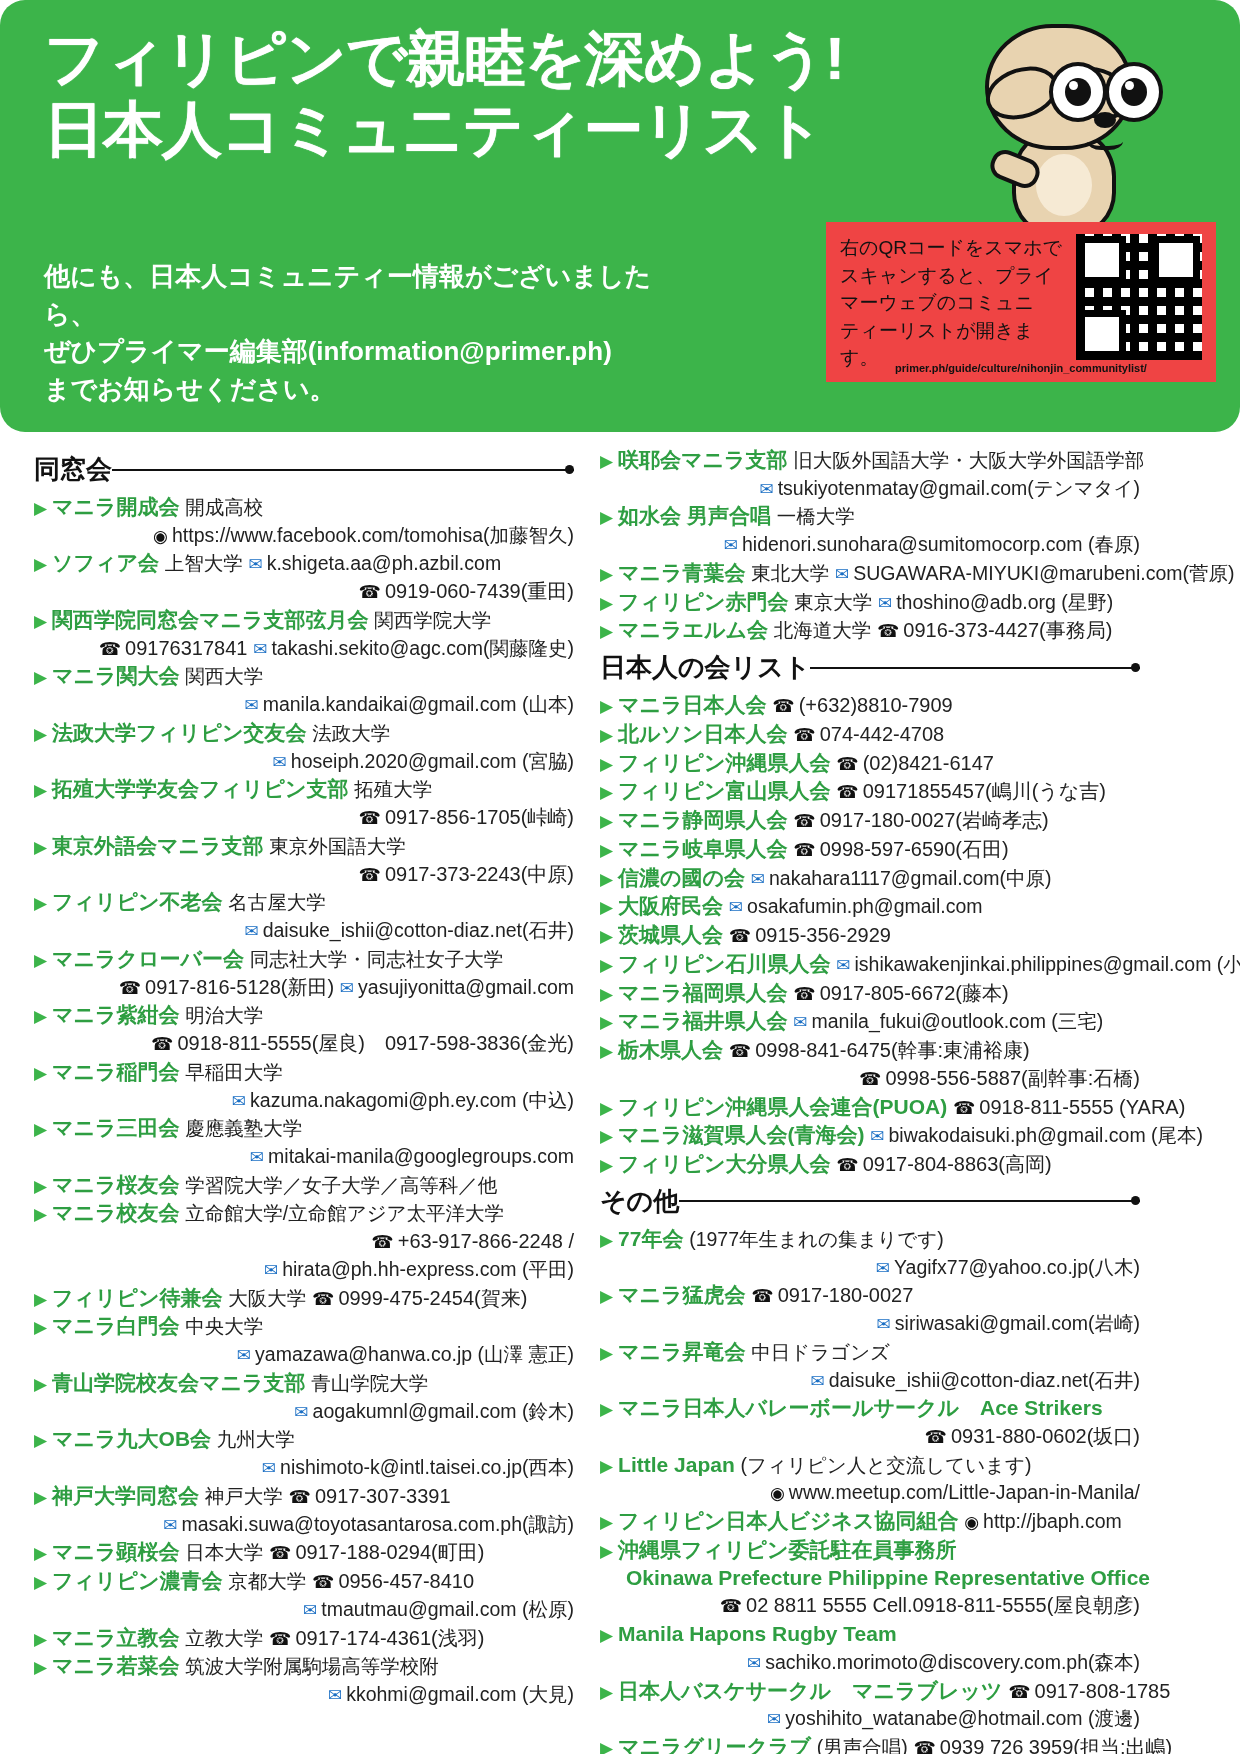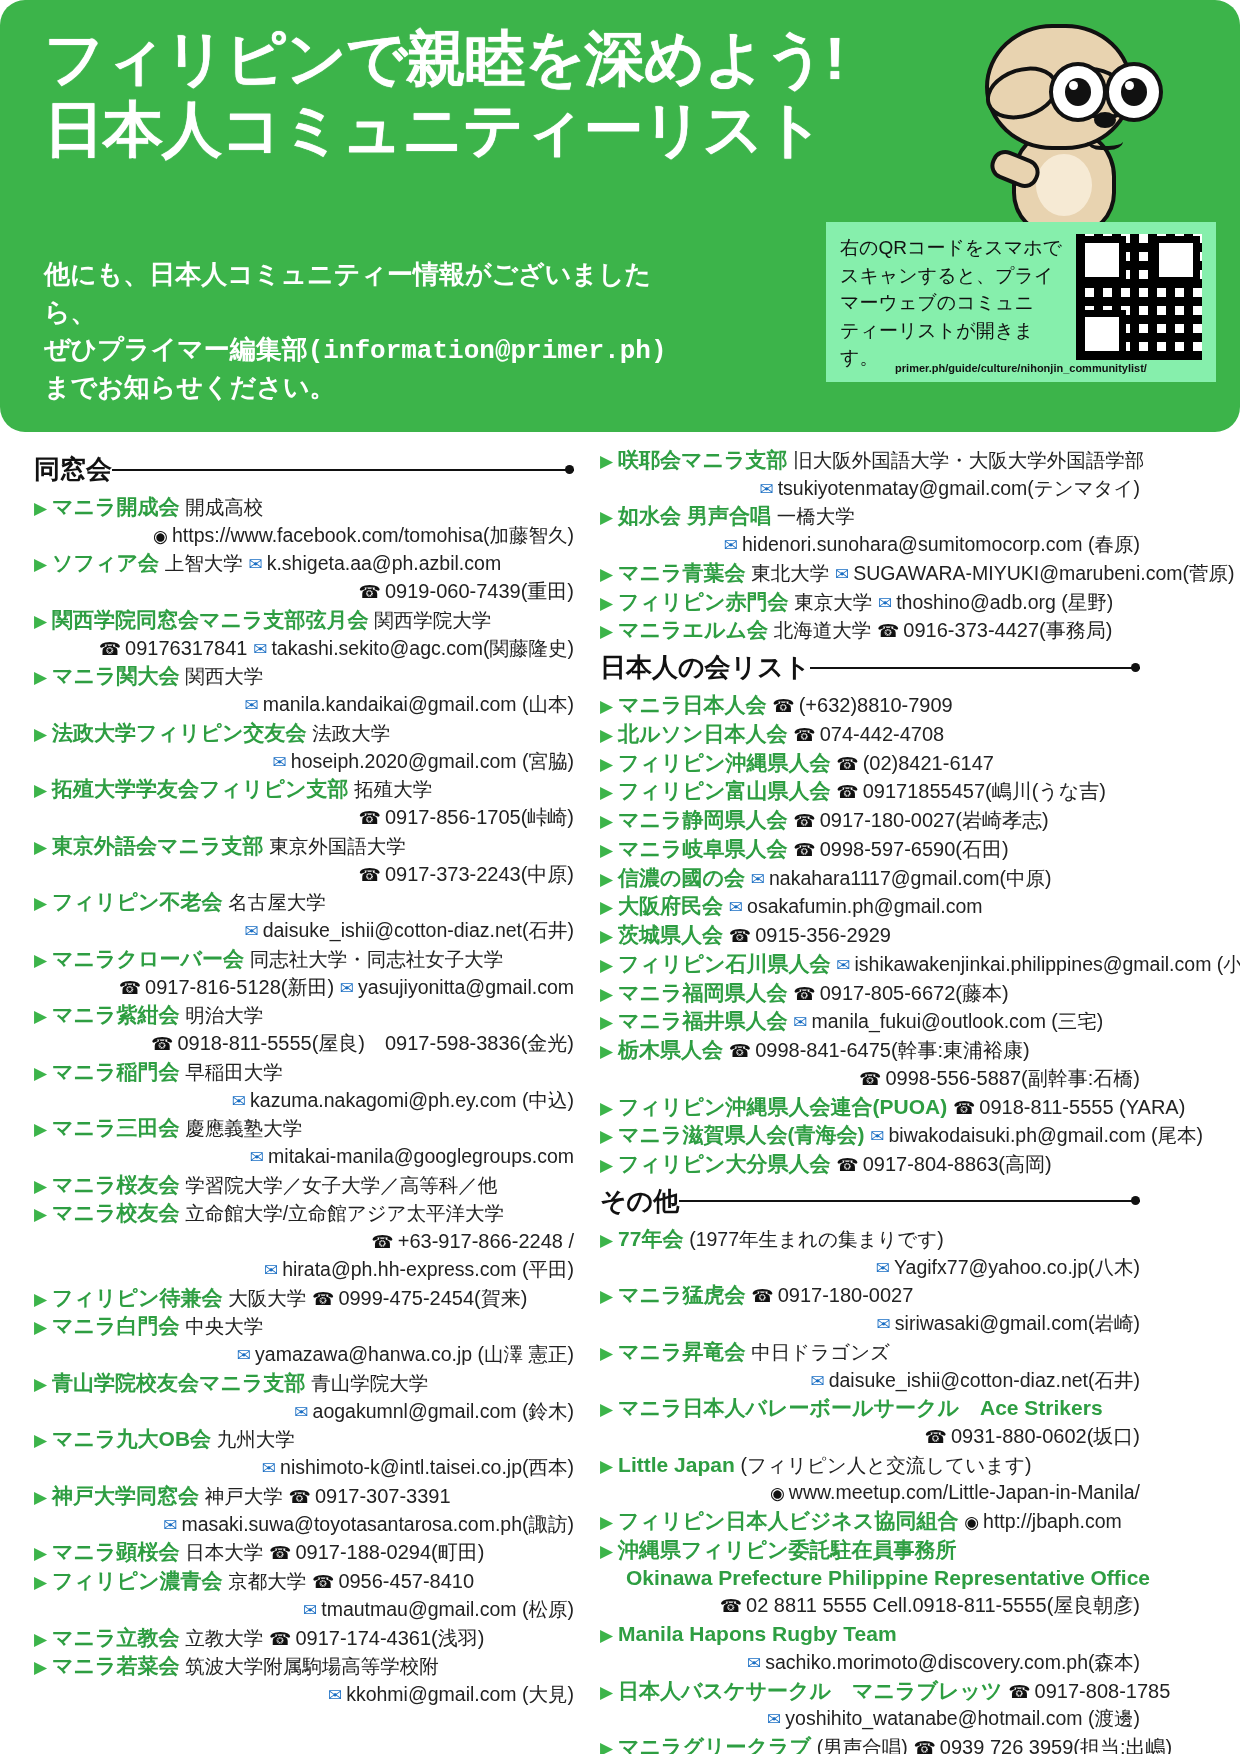--- a/index.html
+++ b/index.html
@@ -32,27 +32,26 @@
   }
   .header-note{
     position:absolute;
     left:44px; top:258px;
     color:#ffffff;
     font-weight:bold;
     font-size:26px;
     line-height:1.45;
     width:640px;
     white-space:pre-line;
-    font-family:Liberation Mono, monospace;
   }
   .qr-box{
     position:absolute;
     right:24px; top:222px;
     width:390px; height:160px;
-    background:#86efac;
+    background:#ef4444;
     padding:10px 12px;
     box-sizing:border-box;
   }
   .qr-text{
     position:absolute;
     left:14px; top:12px;
     width:230px;
     font-size:19px;
     line-height:1.45;
     color:#111;

